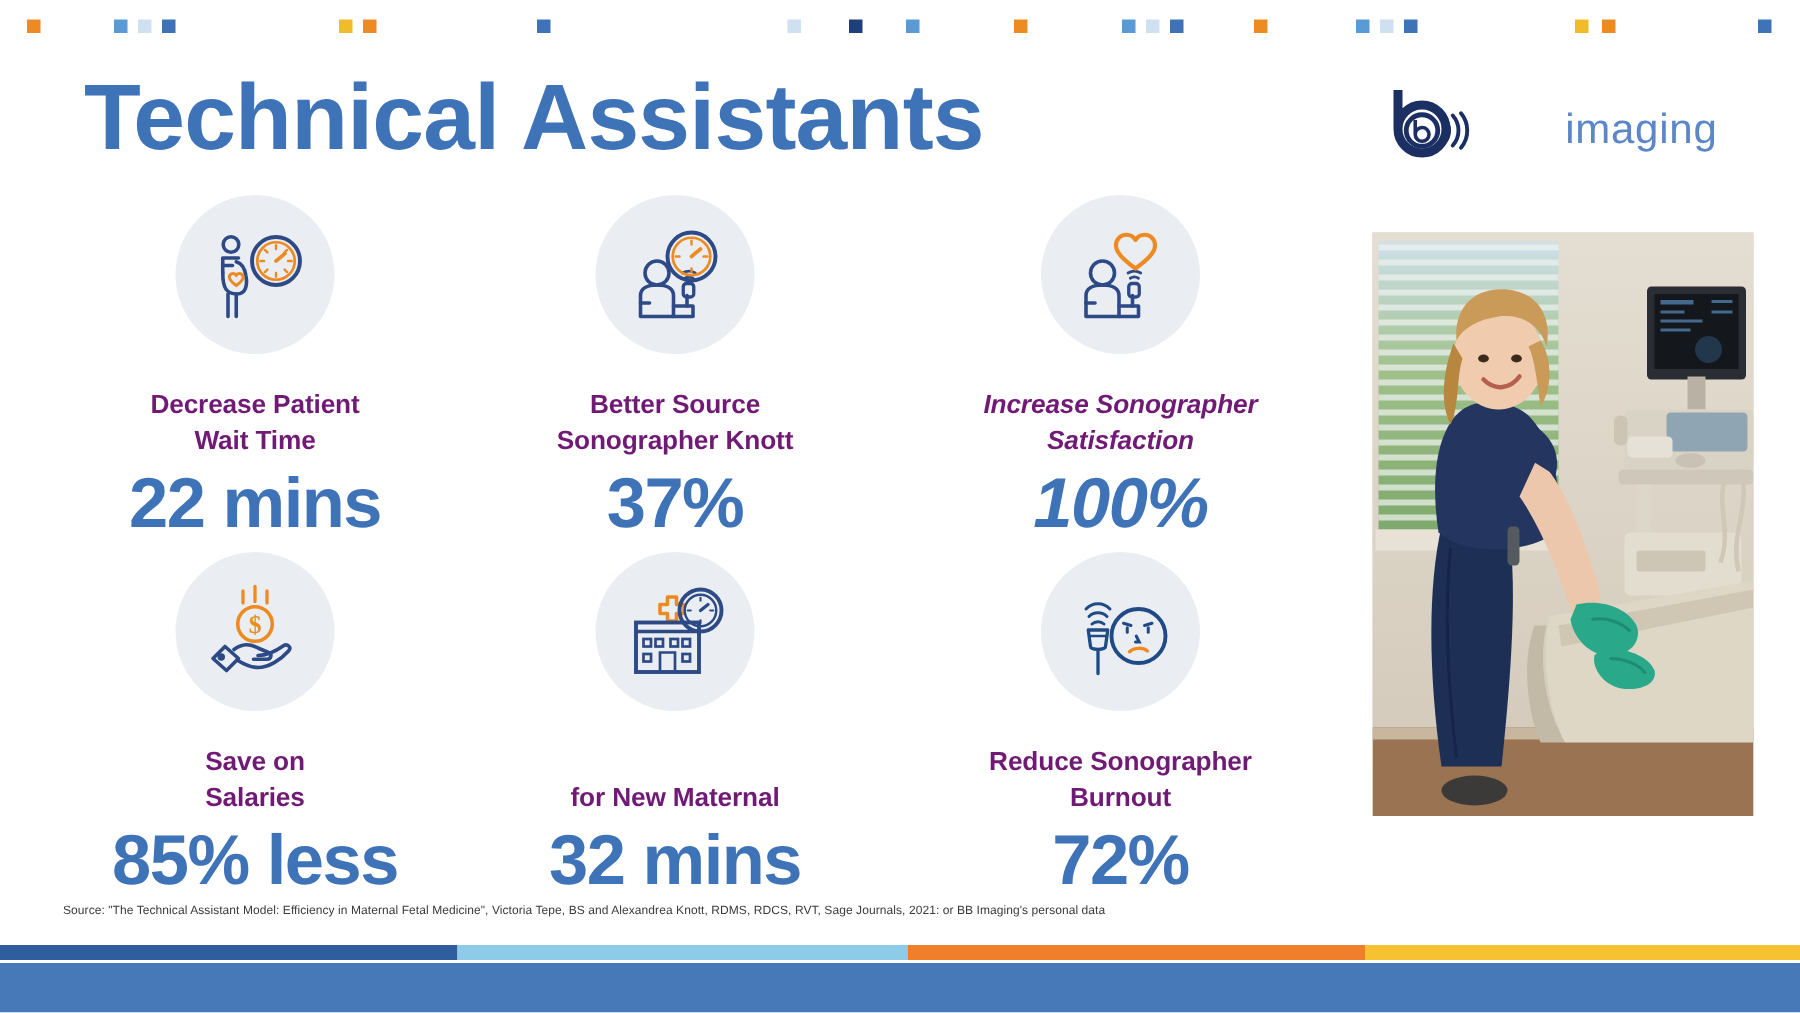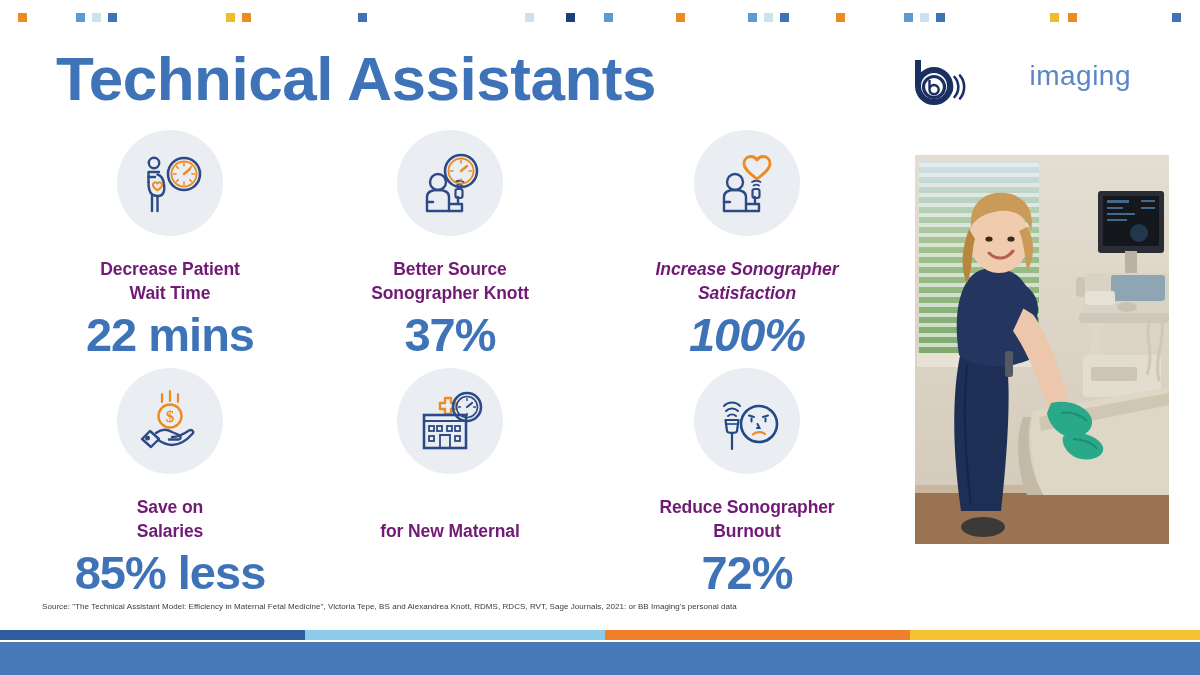--- a/index.html
+++ b/index.html
@@ -20,21 +20,21 @@
   .title{
     position:absolute;left:56px;top:46px;
     font-size:62px;font-weight:bold;
     color:#3f73b8;
     letter-spacing:-0.5px;
     line-height:1.05;
     white-space:nowrap;
   }
 
   
-  .logo{position:absolute;right:36px;top:56px;height:52px;display:flex;align-items:flex-start;gap:4px;}
+  .logo{position:absolute;right:22px;top:56px;height:52px;display:flex;align-items:center;gap:4px;}
   .logo svg{display:block;}
 
   
   .grid{position:absolute;left:10px;top:130px;width:880px;height:470px;}
   .cell{position:absolute;width:290px;text-align:center;}
   .c0{left:15px;top:0;}
   .c1{left:295px;top:0;}
   .c2{left:592px;top:0;font-style:italic;}
   .c3{left:15px;top:238px;}
   .c4{left:295px;top:238px;}
@@ -271,20 +271,21 @@
             <rect x="15" y="49" width="5" height="5"></rect>
               <rect x="41" y="49" width="5" height="5"></rect>
             <path d="M26 61 L26 48 L36 48 L36 61"></path>
           </g>
         </svg>
       </div>
       <div class="stat-label">
         <br>
         <span>for New Maternal</span>
       </div>
+      <div class="stat-value">32 mins</div>
     </div>
 
     <div class="cell c5">
       <div class="icon-wrap">
         <svg width="72" height="68" viewBox="0 0 72 68">
           <g fill="none" stroke="#1f4a85" stroke-width="2" stroke-linecap="round">
             <path d="M13 19 A11 11 0 0 1 29 19"></path>
             <path d="M15 24 A8.5 8.5 0 0 1 27 24"></path>
             <path d="M17 29 A6 6 0 0 1 25 29"></path>
           </g>

